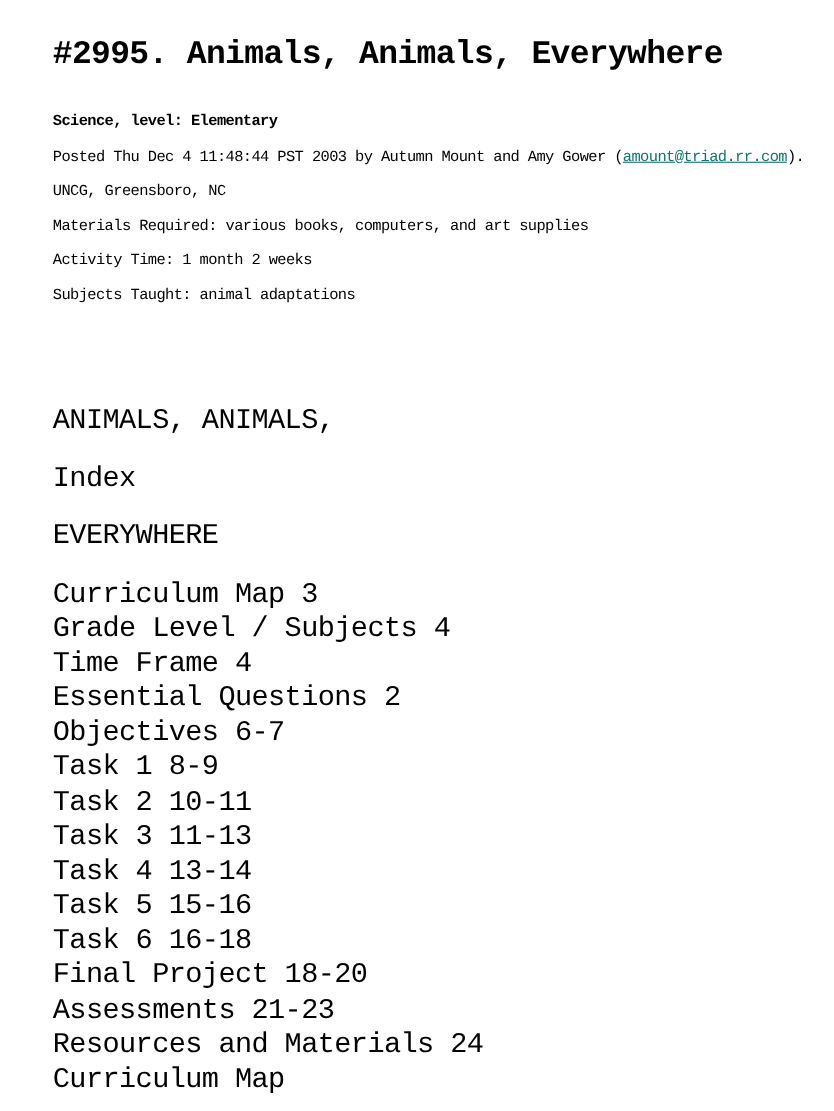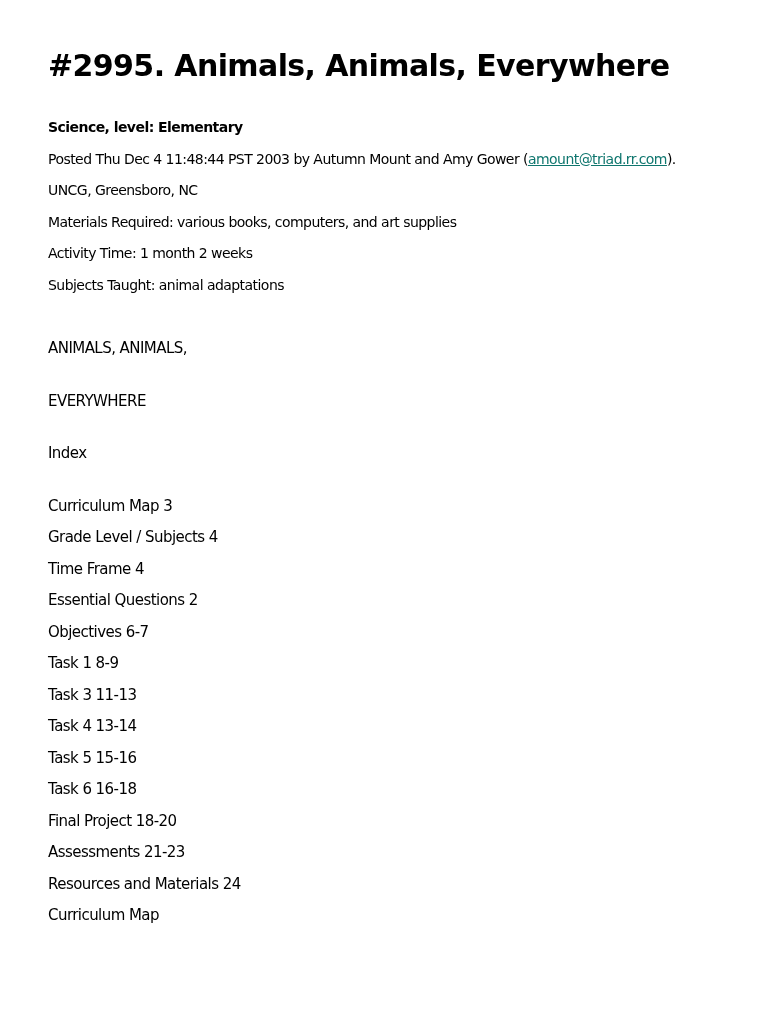--- a/index.html
+++ b/index.html
@@ -1,29 +1,29 @@
 <!DOCTYPE html>
 <html><head>
 <meta charset="utf-8">
 <style>
   html, body { margin: 0; padding: 0; background: #ffffff; }
   body {
     width: 758px; height: 1010px; overflow: hidden;
     font-family: "DejaVu Sans", sans-serif;
     color: #000;
   }
-  .page { position: absolute; left: 48px; top: 44px; width: 700px; }
+  .page { position: absolute; left: 48px; top: 28px; width: 700px; font-family: Liberation Mono, monospace; }
   h1 {
     margin: 0; font-size: 30px; font-weight: bold; letter-spacing: -0.6px;
     line-height: 44px; white-space: nowrap;
   }
   .meta { margin-top: 24px; font-size: 14px; line-height: 31.5px; letter-spacing: -0.55px; }
   .meta .subject { font-weight: bold; }
   .meta a { color: #0f766e; text-decoration: underline; }
-  .body { margin-top: 32px; font-size: 15px; letter-spacing: -0.55px; }
+  .body { margin-top: 82px; font-size: 26px; letter-spacing: -0.55px; }
   .body p { margin: 0 0 21px 0; line-height: 31.5px; }
   .index-list { line-height: 31.5px; }
   .index-list div { white-space: nowrap; }
 </style>
 </head>
 <body>
 
 <div class="page">
   <h1>#2995. Animals, Animals, Everywhere</h1>
 
@@ -34,29 +34,30 @@
       <span>(</span><a href="#">amount@triad.rr.com</a><span>).</span>
     </div>
     <div>UNCG, Greensboro, NC</div>
     <div>Materials Required: various books, computers, and art supplies</div>
     <div>Activity Time: 1 month 2 weeks</div>
     <div>Subjects Taught: animal adaptations</div>
   </div>
 
   <div class="body">
     <p>ANIMALS, ANIMALS,</p>
+    <p>Index</p>
     <p>EVERYWHERE</p>
-    <p>Index</p>
     <div class="index-list">
       <div>Curriculum Map 3</div>
       <div>Grade Level / Subjects 4</div>
       <div>Time Frame 4</div>
       <div>Essential Questions 2</div>
       <div>Objectives 6-7</div>
       <div>Task 1 8-9</div>
+      <div>Task 2 10-11</div>
       <div>Task 3 11-13</div>
       <div>Task 4 13-14</div>
       <div>Task 5 15-16</div>
       <div>Task 6 16-18</div>
       <div>Final Project 18-20</div>
       <div>Assessments 21-23</div>
       <div>Resources and Materials 24</div>
       <div>Curriculum Map</div>
     </div>
   </div>

